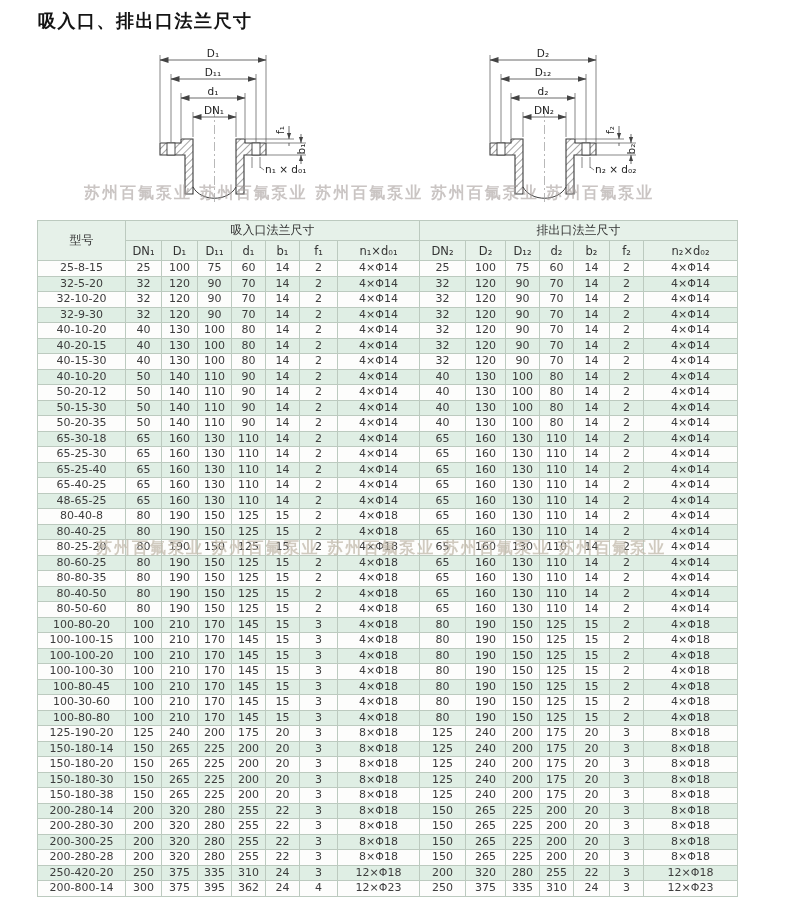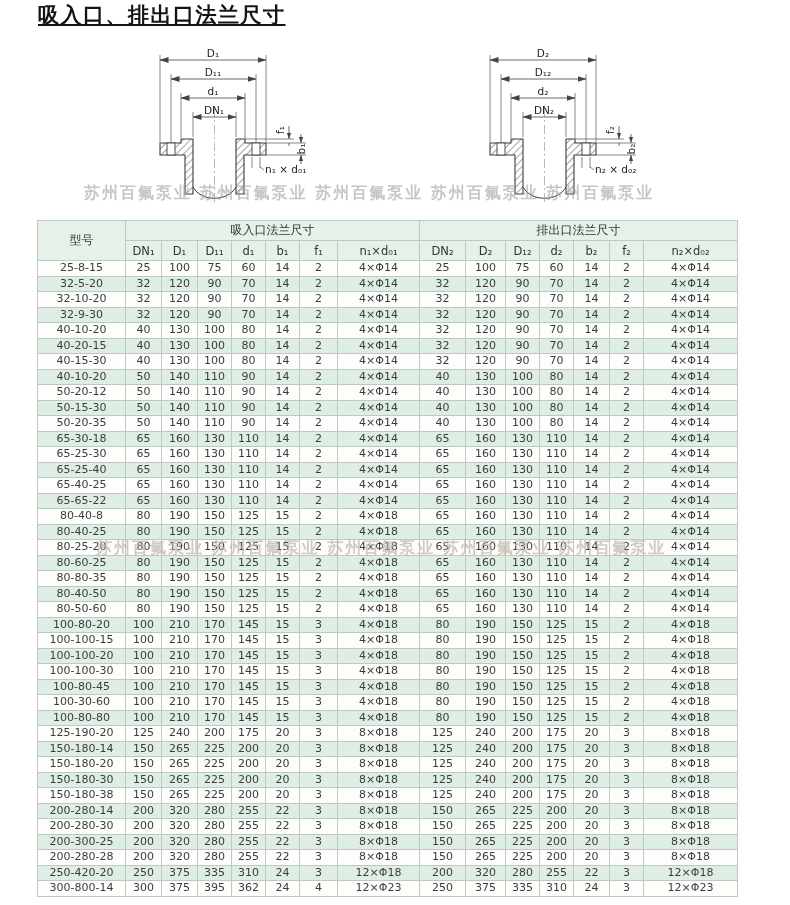--- a/index.html
+++ b/index.html
@@ -5,22 +5,22 @@
   * { box-sizing: border-box; margin: 0; padding: 0; }
   html,body { background:#ffffff; }
   body {
     width: 790px; height: 905px; position: relative; overflow: hidden;
     font-family: "DejaVu Sans", "Liberation Sans", sans-serif;
     color: #3a3a3a;
   }
   .page { position:absolute; inset:0; background:#fff; }
 
   .title {
-    position:absolute; left:38px; top:1px;
-    font-size:21px; font-weight:bold; color:#141414; letter-spacing:1.5px;text-decoration:underline;
+    position:absolute; left:38px; top:9px;
+    font-size:18px; font-weight:bold; color:#141414; letter-spacing:1.5px;
   }
 
   .diag { position:absolute; }
   .diag-left  { left:128px; top:46px; }
   .diag-right { left:458px; top:46px; }
   .diag text { font-size:10.5px; fill:#222; font-family:"DejaVu Sans","Liberation Sans",sans-serif; }
 
   .wm {
     position:absolute; white-space:nowrap; z-index:5; pointer-events:none;
     font-size:16px; font-weight:bold; letter-spacing:2px;
@@ -420,21 +420,21 @@
           <td>4×Φ14</td>
           <td>65</td>
           <td>160</td>
           <td>130</td>
           <td>110</td>
           <td>14</td>
           <td>2</td>
           <td>4×Φ14</td>
         </tr>
         <tr>
-          <td>65-65-22</td>
+          <td>48-65-25</td>
           <td>65</td>
           <td>160</td>
           <td>130</td>
           <td>110</td>
           <td>14</td>
           <td>2</td>
           <td>4×Φ14</td>
           <td>65</td>
           <td>160</td>
           <td>130</td>
@@ -845,21 +845,21 @@
           <td>12×Φ18</td>
           <td>200</td>
           <td>320</td>
           <td>280</td>
           <td>255</td>
           <td>22</td>
           <td>3</td>
           <td>12×Φ18</td>
         </tr>
         <tr>
-          <td>300-800-14</td>
+          <td>200-800-14</td>
           <td>300</td>
           <td>375</td>
           <td>395</td>
           <td>362</td>
           <td>24</td>
           <td>4</td>
           <td>12×Φ23</td>
           <td>250</td>
           <td>375</td>
           <td>335</td>

